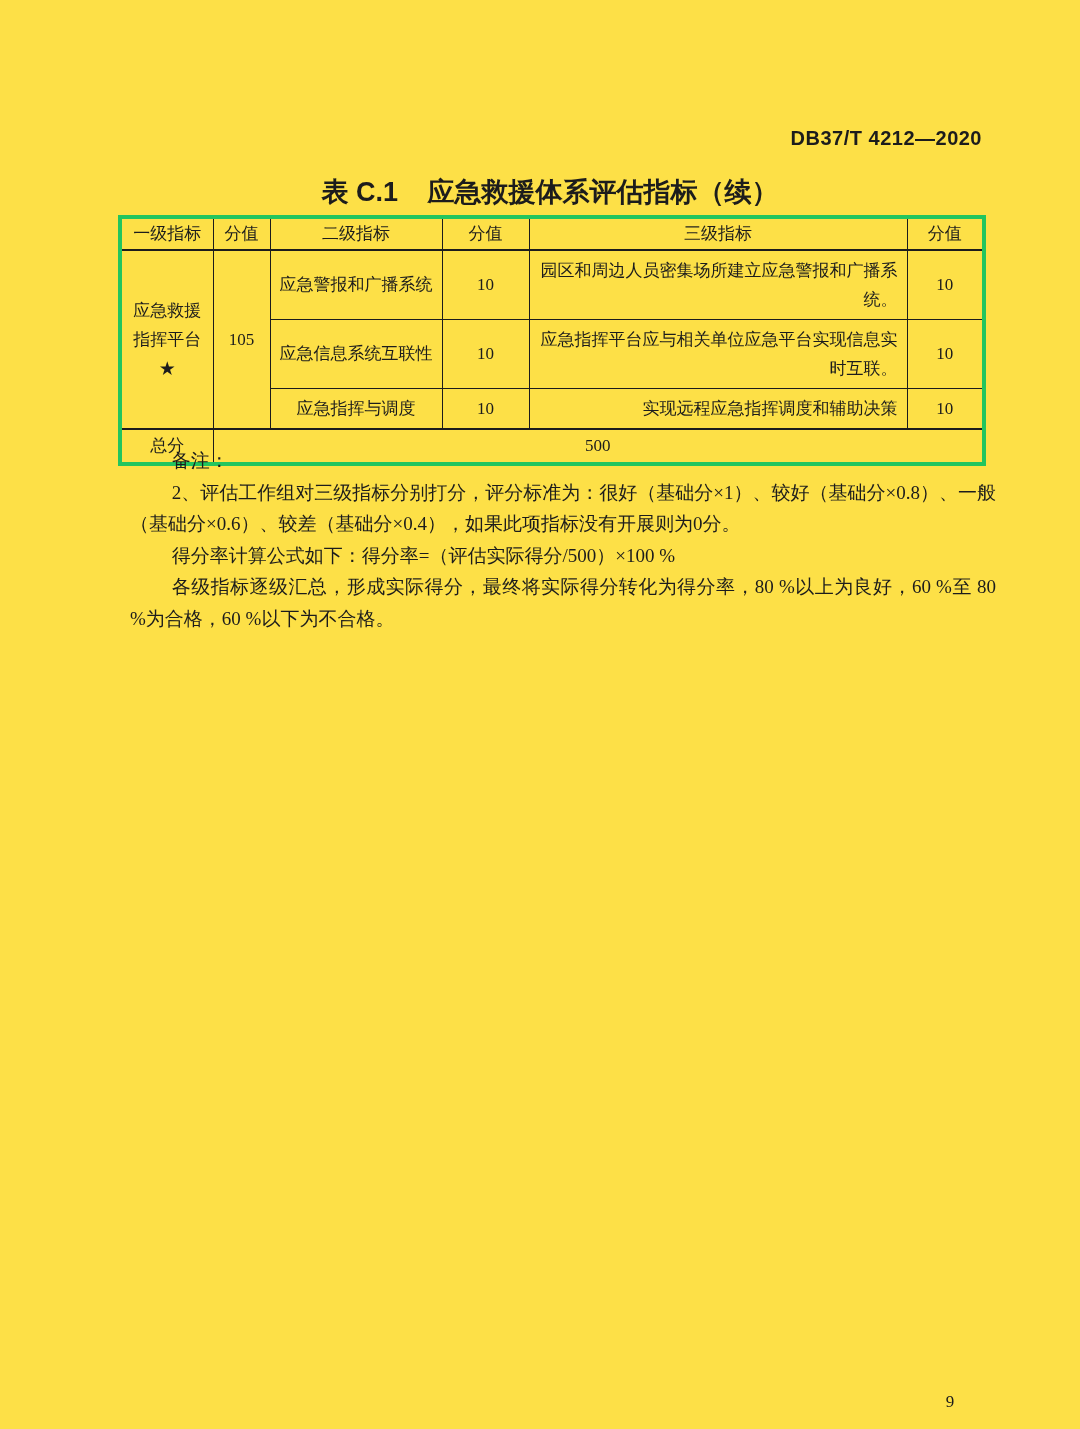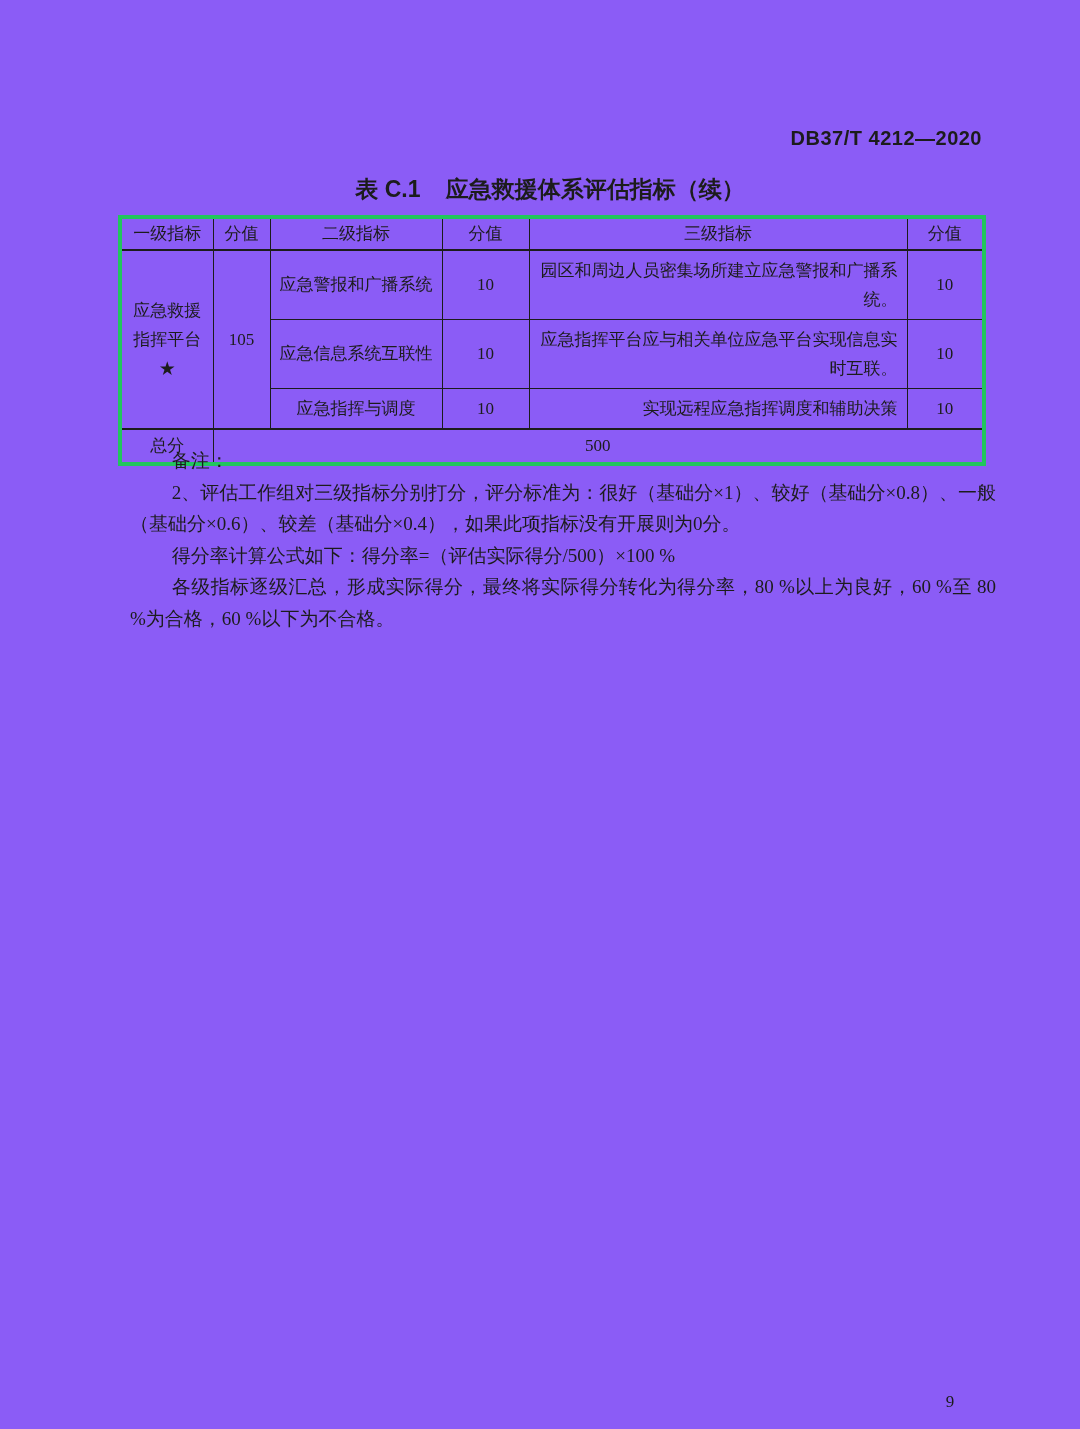--- a/index.html
+++ b/index.html
@@ -2,21 +2,21 @@
 <html><head>
 <meta charset="utf-8">
 <style>
   * { box-sizing: border-box; }
   html, body { margin: 0; padding: 0; background: #e8e8e8; }
   .page {
     position: relative;
     width: 1080px;
     height: 1429px;
     margin: 0 auto;
-    background: #8b5cf6;
+    background: #fde047;
     font-family: "Liberation Serif", "DejaVu Serif", serif;
     color: #1c1c1c;
     overflow: hidden;
   }
   .doc-code {
     position: absolute;
     top: 127px;
     right: 98px;
     font-family: "Liberation Sans", "DejaVu Sans", sans-serif;
     font-weight: 600;
@@ -25,21 +25,21 @@
     white-space: nowrap;
   }
   .table-title {
     position: absolute;
     top: 174px;
     left: 118px;
     width: 864px;
     text-align: center;
     font-family: "Liberation Sans", "DejaVu Sans", sans-serif;
     font-weight: 700;
-    font-size: 23px;
+    font-size: 27px;
     white-space: nowrap;
   }
   .table-title .title-prefix { margin-right: 1.1em; }
   table.eval-table {
     position: absolute;
     top: 215px;
     left: 118px;
     width: 864px;
     border-collapse: collapse;
     table-layout: fixed;

